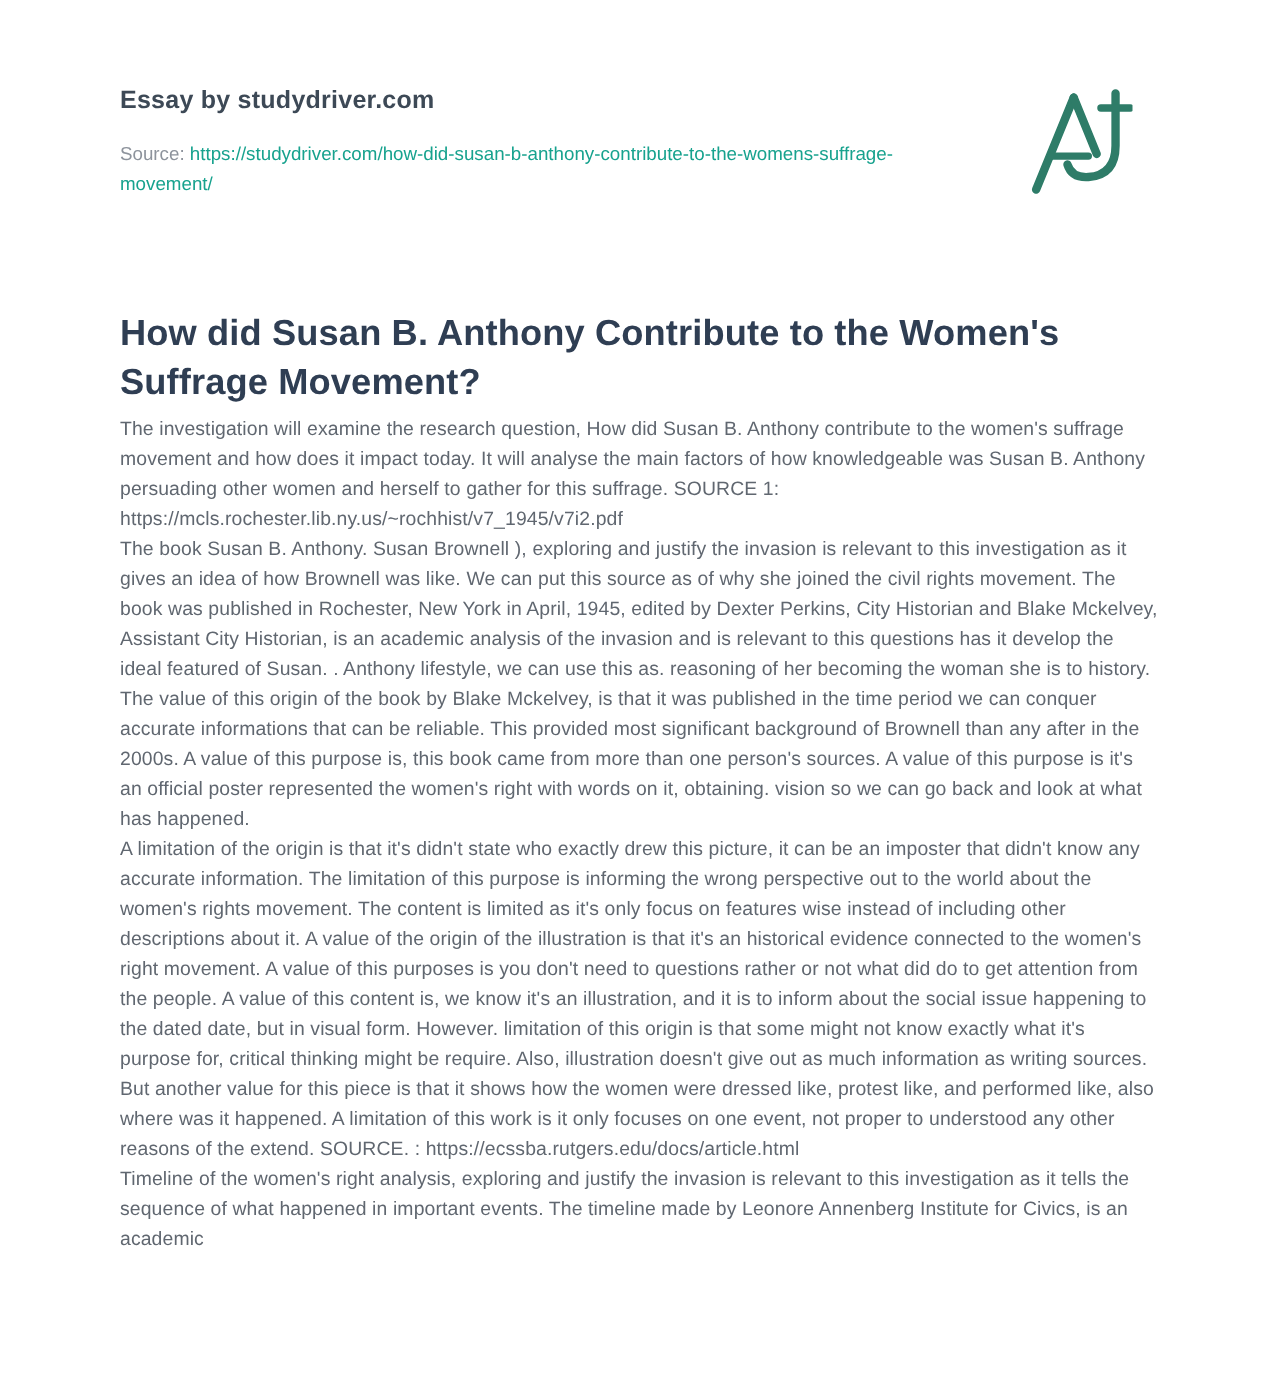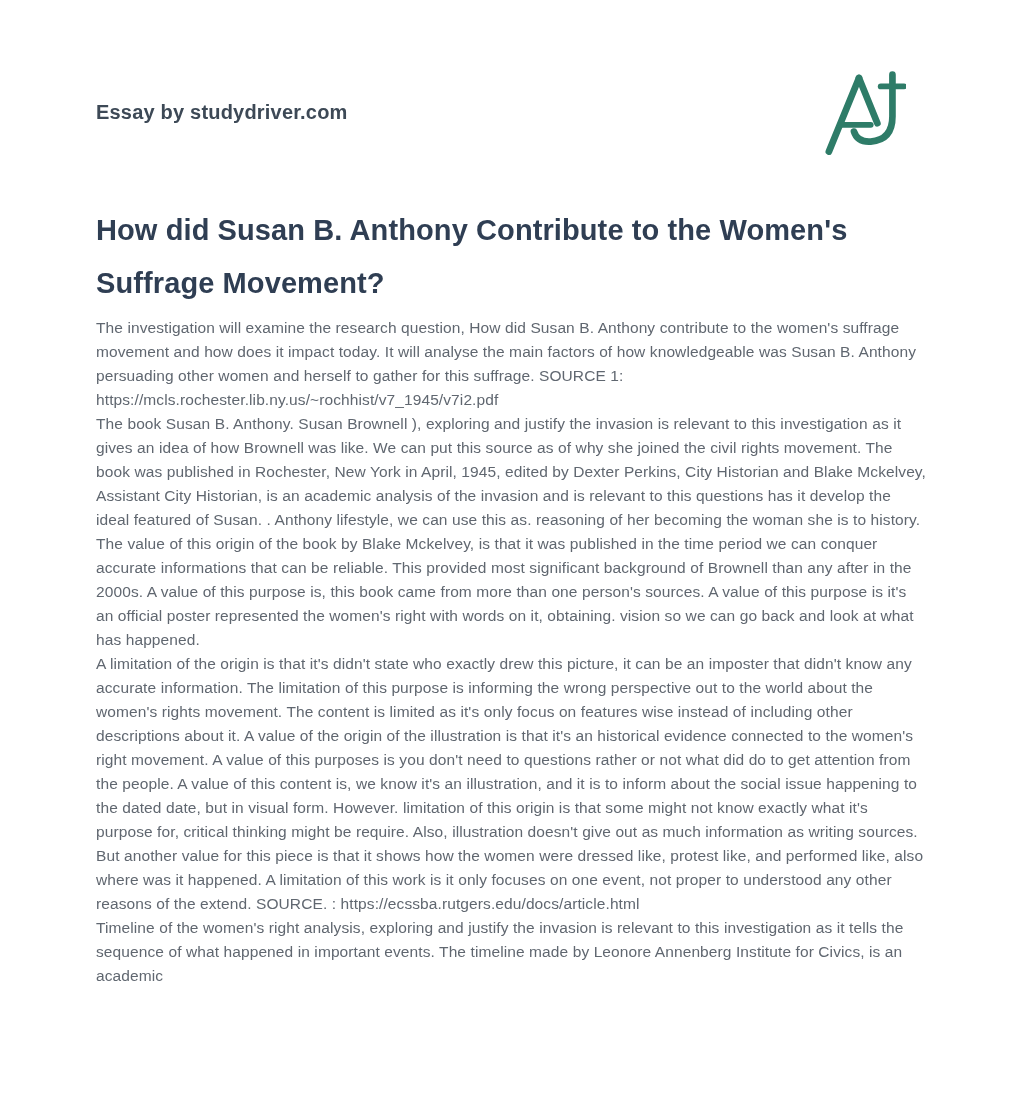--- a/index.html
+++ b/index.html
@@ -12,21 +12,21 @@
   }
   .page {
     width: 1024px;
     height: 1114px;
     padding: 64px 96px 0 96px;
     position: relative;
   }
   .header {
     display: flex;
     justify-content: space-between;
-    align-items: center;
+    align-items: flex-end;
   }
   .header-left {
     max-width: 665px;
   }
   .byline {
     font-size: 20px;
     font-weight: 700;
     color: #3d4956;
     letter-spacing: 0.2px;
   }
@@ -42,23 +42,23 @@
     word-break: break-word;
   }
   .logo {
     width: 84px;
     height: 92px;
     margin-right: 22px;
     margin-top: 4px;
     flex: 0 0 auto;
   }
   .essay-title {
-    margin-top: 44px;
+    margin-top: 88px;
     font-size: 29px;
-    line-height: 53px;
+    line-height: 39px;
     font-weight: 600;
     color: #2f3e53;
     letter-spacing: 0.1px;
   }
   .essay-body {
     margin-top: 6px;
   }
   .essay-body p {
     font-size: 15.5px;
     line-height: 24px;
@@ -67,20 +67,24 @@
   }
 </style>
 </head>
 <body>
 
 <div class="page">
 
   <div class="header">
     <div class="header-left">
       <div class="byline">Essay by studydriver.com</div>
+      <div class="source-line">
+        <span>Source:</span>
+        <a href="#">https://studydriver.com/how-did-susan-b-anthony-contribute-to-the-womens-suffrage-movement/</a>
+      </div>
     </div>
     <div class="logo">
       <svg width="84" height="92" viewBox="0 0 100 110" fill="none" xmlns="http://www.w3.org/2000/svg">
 
         <path d="M8 100 L44 12" stroke="#2e7c68" stroke-width="8" stroke-linecap="round"></path>
         <path d="M44 12 L66 66" stroke="#2e7c68" stroke-width="8" stroke-linecap="round"></path>
         <path d="M22 68 L58 68" stroke="#2e7c68" stroke-width="7" stroke-linecap="round"></path>
 
         <path d="M84 8 L84 58 Q84 86 58 88 Q42 89 38 76" stroke="#2e7c68" stroke-width="8" stroke-linecap="round" fill="none"></path>
         <path d="M70 22 L98 22" stroke="#2e7c68" stroke-width="7" stroke-linecap="round"></path>

